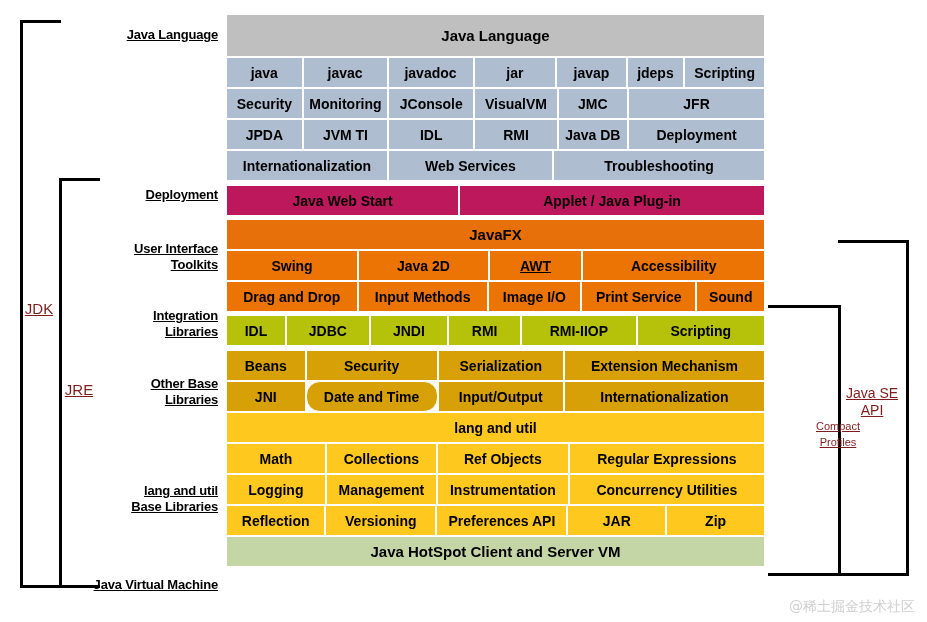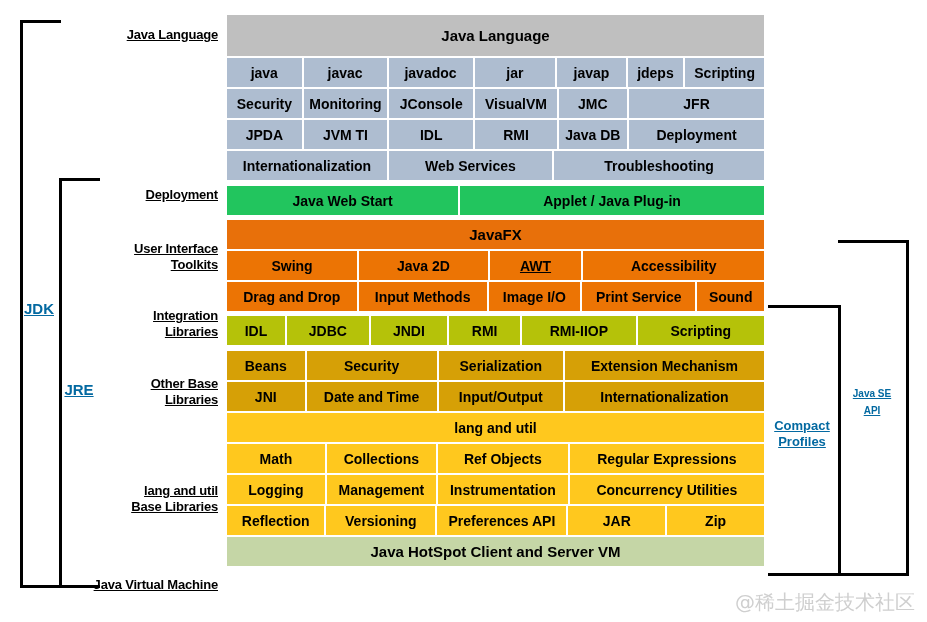--- a/index.html
+++ b/index.html
@@ -28,21 +28,21 @@
   
   #stack{
     position:absolute;
     left:226px;top:14px;
     width:539px;
   }
 
   
   .c-gray   {background:#bfbfbf;}
   .c-steel  {background:#aebdd0;}
-  .c-peach  {background:#22c55e;}
+  .c-peach  {background:#be185d;}
   .c-orange {background:#e8700a;}
   .c-orange2{background:#ec7404;}
   .c-lime   {background:#b5c209;}
   .c-amber  {background:#d6a006;}
   .c-gold   {background:#ffc81e;}
   .c-green  {background:#c5d6a6;}
 
   
   .h-lang   {height:43px;font-size:15px;}
   .h-tool   {height:31px;font-size:14px;}
@@ -67,35 +67,35 @@
     line-height:16px;
     letter-spacing:-0.2px;
   }
   .side-label span{
     text-decoration:underline;
     text-underline-offset:1px;
     display:inline-block;
   }
   .bracket-label{
     position:absolute;
-    color:#0369a1;font-weight:bold;font-size:15px;line-height:17px;
+    color:#7f1d1d;font-weight:normal;font-size:15px;line-height:17px;
     text-align:center;
   }
   .bracket-label span{text-decoration:underline;text-underline-offset:1px;display:inline-block;}
 
   
   .bracket{position:absolute;border-color:#000;border-style:solid;}
   .br-left{border-width:3px 0 3px 3px;border-right:0;}
   .br-right{border-width:3px 3px 3px 0;border-left:0;}
 
   
   #watermark{
     position:absolute;
     right:12px;bottom:6px;
-    font-size:20px;
+    font-size:14px;
     color:#cfcfcf;
     font-family:"DejaVu Sans",sans-serif;
     white-space:nowrap;
     font-weight:400;
   }
 </style>
 </head>
 <body>
 
 <div id="stage">
@@ -139,26 +139,26 @@
     <span>Base Libraries</span>
   </div>
 
   <div class="side-label" style="left:40px;top:577px;width:178px;">
     <span>Java Virtual Machine</span>
   </div>
 
   <div class="bracket br-right" style="left:768px;top:305px;width:70px;height:265px;"></div>
   <div class="bracket br-right" style="left:838px;top:240px;width:68px;height:330px;"></div>
 
-  <div class="bracket-label" style="left:764px;top:418px;width:76px;font-size:13px;line-height:16px;">
+  <div class="bracket-label" style="left:764px;top:418px;width:76px;font-size:11px;line-height:16px;padding-left:36px;">
     <span>Compact</span><br>
     <span>Profiles</span>
   </div>
 
-  <div class="bracket-label" style="left:836px;top:385px;width:72px;font-size:10px;line-height:17px;">
+  <div class="bracket-label" style="left:836px;top:385px;width:72px;font-size:14px;line-height:17px;">
     <span>Java SE</span><br>
     <span>API</span>
   </div>
 
   <div id="stack">
 
     <div class="row h-lang">
         <div class="cell c-gray" style="flex: 100 1 0px;">Java Language</div>
       </div>
 
@@ -233,21 +233,21 @@
     <div class="gap-3"></div>
 
     <div class="row h-base">
         <div class="cell c-amber" style="flex: 14.6 1 0px;">Beans</div>
         <div class="cell c-amber" style="flex: 24.5 1 0px;">Security</div>
         <div class="cell c-amber" style="flex: 23.4 1 0px;">Serialization</div>
         <div class="cell c-amber" style="flex: 37.5 1 0px;">Extension Mechanism</div>
       </div>
     <div class="row h-base">
         <div class="cell c-amber" style="flex: 14.6 1 0px;">JNI</div>
-        <div class="cell c-amber" style="flex: 24.5 1 0px;">Date and Time</div>
+        <div class="cell c-amber" style="flex: 24.5 1 0px; border-radius: 14px;">Date and Time</div>
         <div class="cell c-amber" style="flex: 23.4 1 0px;">Input/Output</div>
         <div class="cell c-amber" style="flex: 37.5 1 0px;">Internationalization</div>
       </div>
 
     <div class="row h-langutil">
         <div class="cell c-gold" style="flex: 100 1 0px;">lang and util</div>
       </div>
     <div class="row h-langutil">
         <div class="cell c-gold" style="flex: 18.4 1 0px;">Math</div>
         <div class="cell c-gold" style="flex: 20.6 1 0px;">Collections</div>

